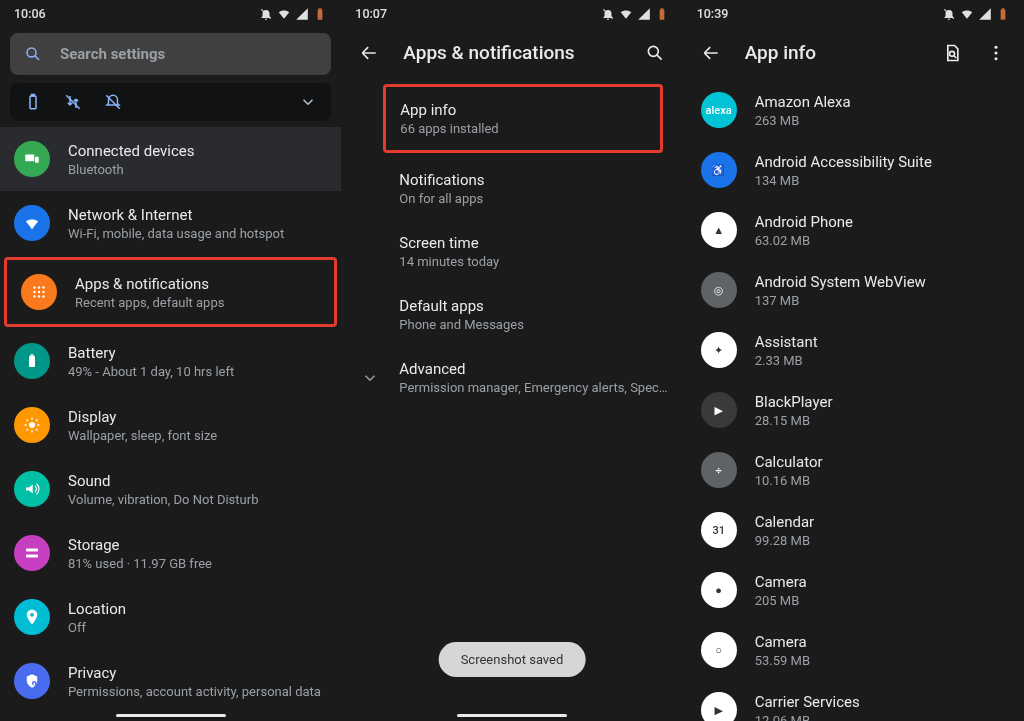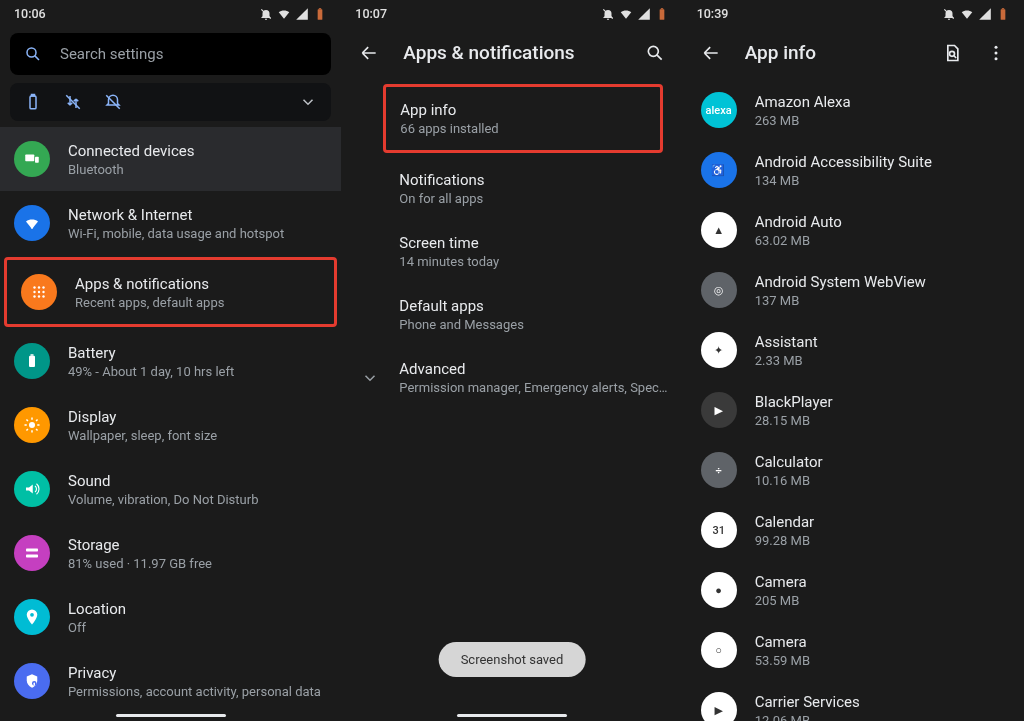--- a/index.html
+++ b/index.html
@@ -27,27 +27,28 @@
     padding: 6px 14px 4px;
     font-size: 12.5px;
     font-weight: 500;
     color: #e0e0e0;
   }
   .status-icons { display: flex; gap: 4px; align-items: center; }
   .status-icons svg { width: 14px; height: 14px; }
   
   .search-bar {
     margin: 8px 10px 8px;
-    background: #000000;
+    background: #404040;
     border-radius: 8px;
     padding: 12px 14px;
     display: flex;
     align-items: center;
     gap: 18px;
     color: #8ab4f8;
+    font-weight: bold;
   }
   .search-bar .ph {
     color: #9aa0a6;
     font-size: 15px;
   }
   .search-bar svg { width: 18px; height: 18px; }
   
   .qs-row {
     margin: 4px 10px 6px;
     background: #111214;
@@ -438,21 +439,21 @@
       <div class="row indent-apps" style="padding: 12px 14px 12px 18px;">
         <div class="ic-app" style="background: rgb(26, 115, 232); color: rgb(255, 255, 255);">♿</div>
         <div class="texts">
           <div class="title">Android Accessibility Suite</div>
           <div class="sub">134 MB</div>
         </div>
       </div>
       <div class="row indent-apps" style="padding: 12px 14px 12px 18px;">
         <div class="ic-app" style="background: rgb(255, 255, 255); color: rgb(51, 51, 51);">▲</div>
         <div class="texts">
-          <div class="title">Android Auto</div>
+          <div class="title">Android Phone</div>
           <div class="sub">63.02 MB</div>
         </div>
       </div>
       <div class="row indent-apps" style="padding: 12px 14px 12px 18px;">
         <div class="ic-app" style="background: rgb(95, 99, 104); color: rgb(255, 255, 255);">◎</div>
         <div class="texts">
           <div class="title">Android System WebView</div>
           <div class="sub">137 MB</div>
         </div>
       </div>

